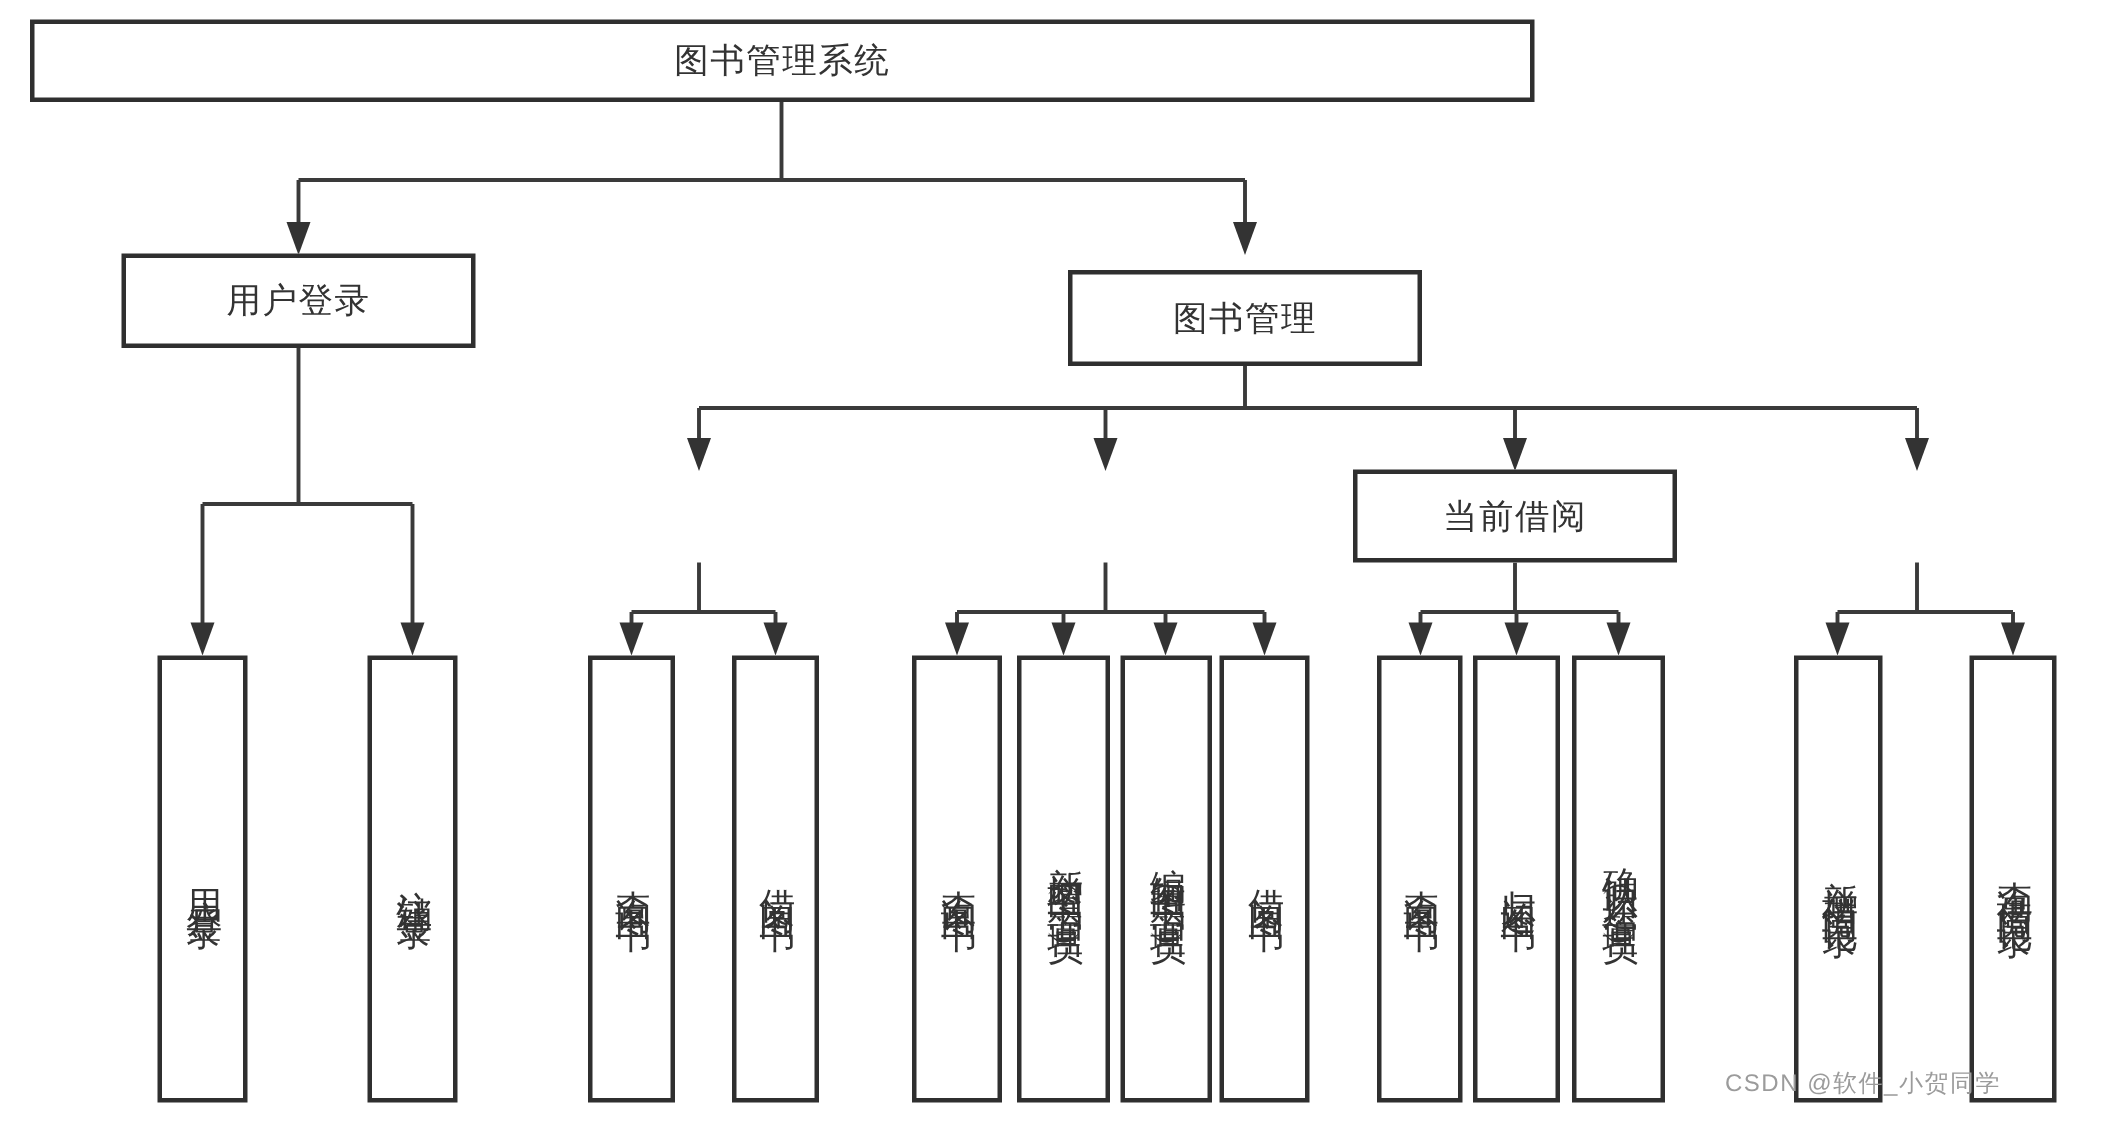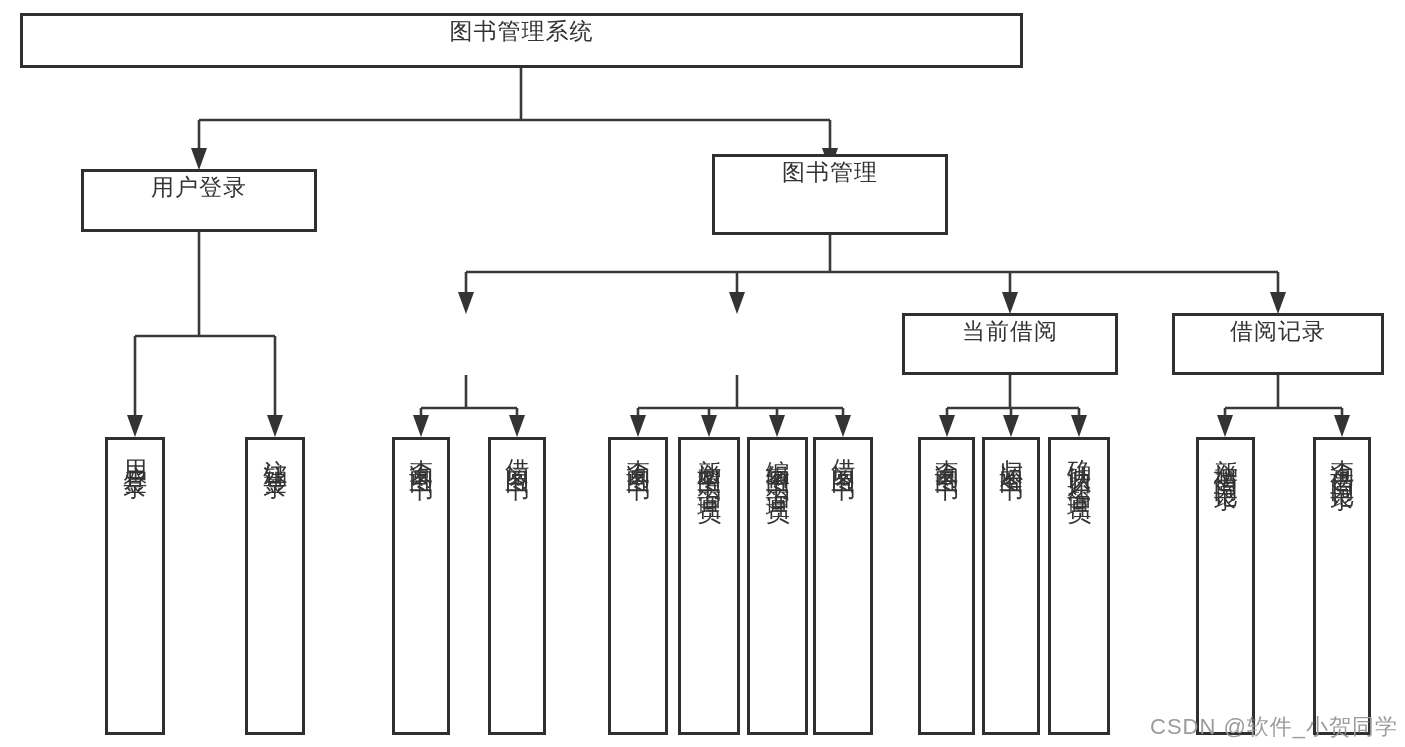--- a/index.html
+++ b/index.html
@@ -8,30 +8,30 @@
     font-family:"Liberation Sans","DejaVu Sans",sans-serif;
     overflow:hidden;
   }
   #stage{position:absolute;left:0;top:0;width:1405px;height:747px;}
   svg.connectors{position:absolute;left:0;top:0;z-index:1;}
   svg.connectors line{stroke:#3a3a3a;stroke-width:2.6;}
   svg.connectors polygon{fill:#333333;}
   .node{
     position:absolute;z-index:2;background:#ffffff;
     border:3px solid #2f2f2f;box-sizing:border-box;
-    display:flex;justify-content:center;
+    display:flex;align-items:center;justify-content:center;
     color:#333333;font-size:23px;letter-spacing:1px;
   }
   .node.v span{
     writing-mode:vertical-rl;letter-spacing:6px;line-height:1.1;
     font-size:24px;white-space:nowrap;
   }
   .watermark{
     position:absolute;z-index:3;left:1150px;top:712px;
-    color:#9b9b9b;font-size:22px;letter-spacing:1px;white-space:nowrap;
+    color:#9b9b9b;font-size:16px;letter-spacing:1px;white-space:nowrap;
   }
 </style>
 </head>
 <body>
 
 <div id="stage">
 
   <svg class="connectors" width="1405" height="747" viewBox="0 0 1405 747">
 
     <g>
@@ -108,29 +108,26 @@
     </g>
   </svg>
 
   <div class="node h" style="left:20px;top:13px;width:1003px;height:55px">
     <span>图书管理系统</span>
   </div>
 
   <div class="node h" style="left:81px;top:169px;width:236px;height:63px">
     <span>用户登录</span>
   </div>
-  <div class="node h" style="left:712px;top:154px;width:236px;height:81px">
+  <div class="node h" style="left:712px;top:180px;width:236px;height:64px">
     <span>图书管理</span>
   </div>
 
   <div class="node h" style="left:902px;top:313px;width:216px;height:62px">
     <span>当前借阅</span>
-  </div>
-  <div class="node h" style="left:1172px;top:313px;width:212px;height:62px">
-    <span>借阅记录</span>
   </div>
 
   <div class="node v" style="left:105px;top:437px;width:60px;height:298px">
     <span>用户登录</span>
   </div>
   <div class="node v" style="left:245px;top:437px;width:60px;height:298px">
     <span>注销登录</span>
   </div>
 
   <div class="node v" style="left:392px;top:437px;width:58px;height:298px">

